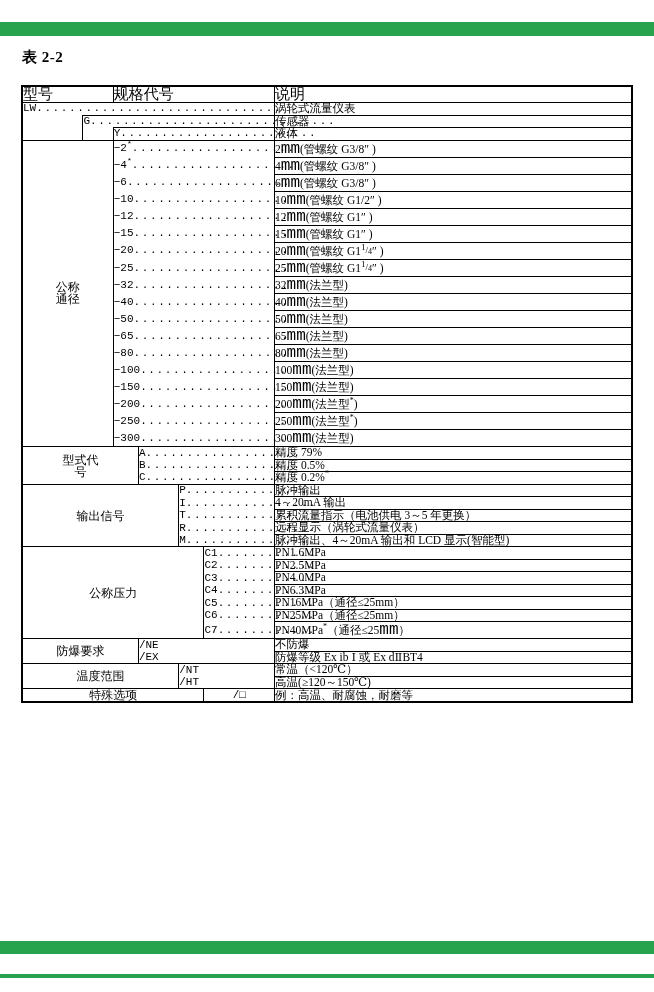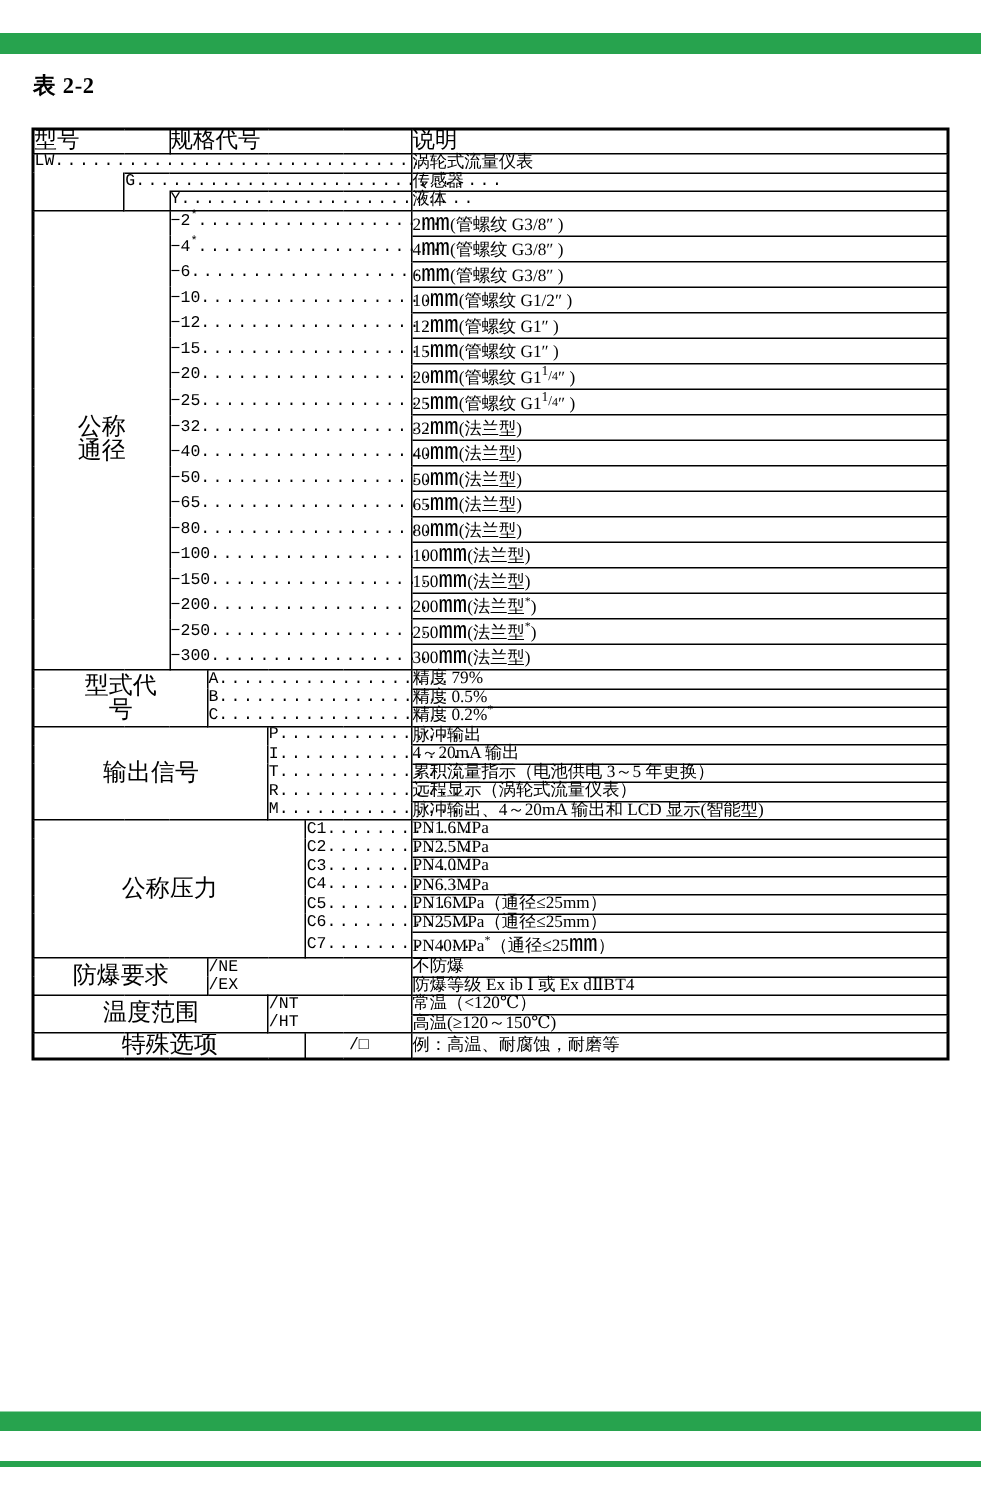--- a/index.html
+++ b/index.html
@@ -33,21 +33,21 @@
   
   table.spec{outline:1px solid #000;}
   .code-cell{
     font-family:"Liberation Mono","DejaVu Sans Mono",monospace;
     font-size:11px;white-space:nowrap;padding:3px 4px;
   }
   .desc-cell{
     padding:3px 6px;white-space:nowrap;font-size:11.5px;
   }
   .lbl-cell{
-    text-align:center;vertical-align:middle;font-size:16px;line-height:1.45;
+    text-align:center;vertical-align:middle;font-size:12px;line-height:1.45;
   }
   .hdr{font-size:15px;padding:5px 6px;}
   .nb-t{border-top:none !important;}
   .nb-b{border-bottom:none !important;}
 
   .ind0{padding-left:4px;margin-left:16px;}
   .ind3{padding-left:60px;}
   .ind4{padding-left:14px;}
   .ind5{padding-left:20px;}
 

